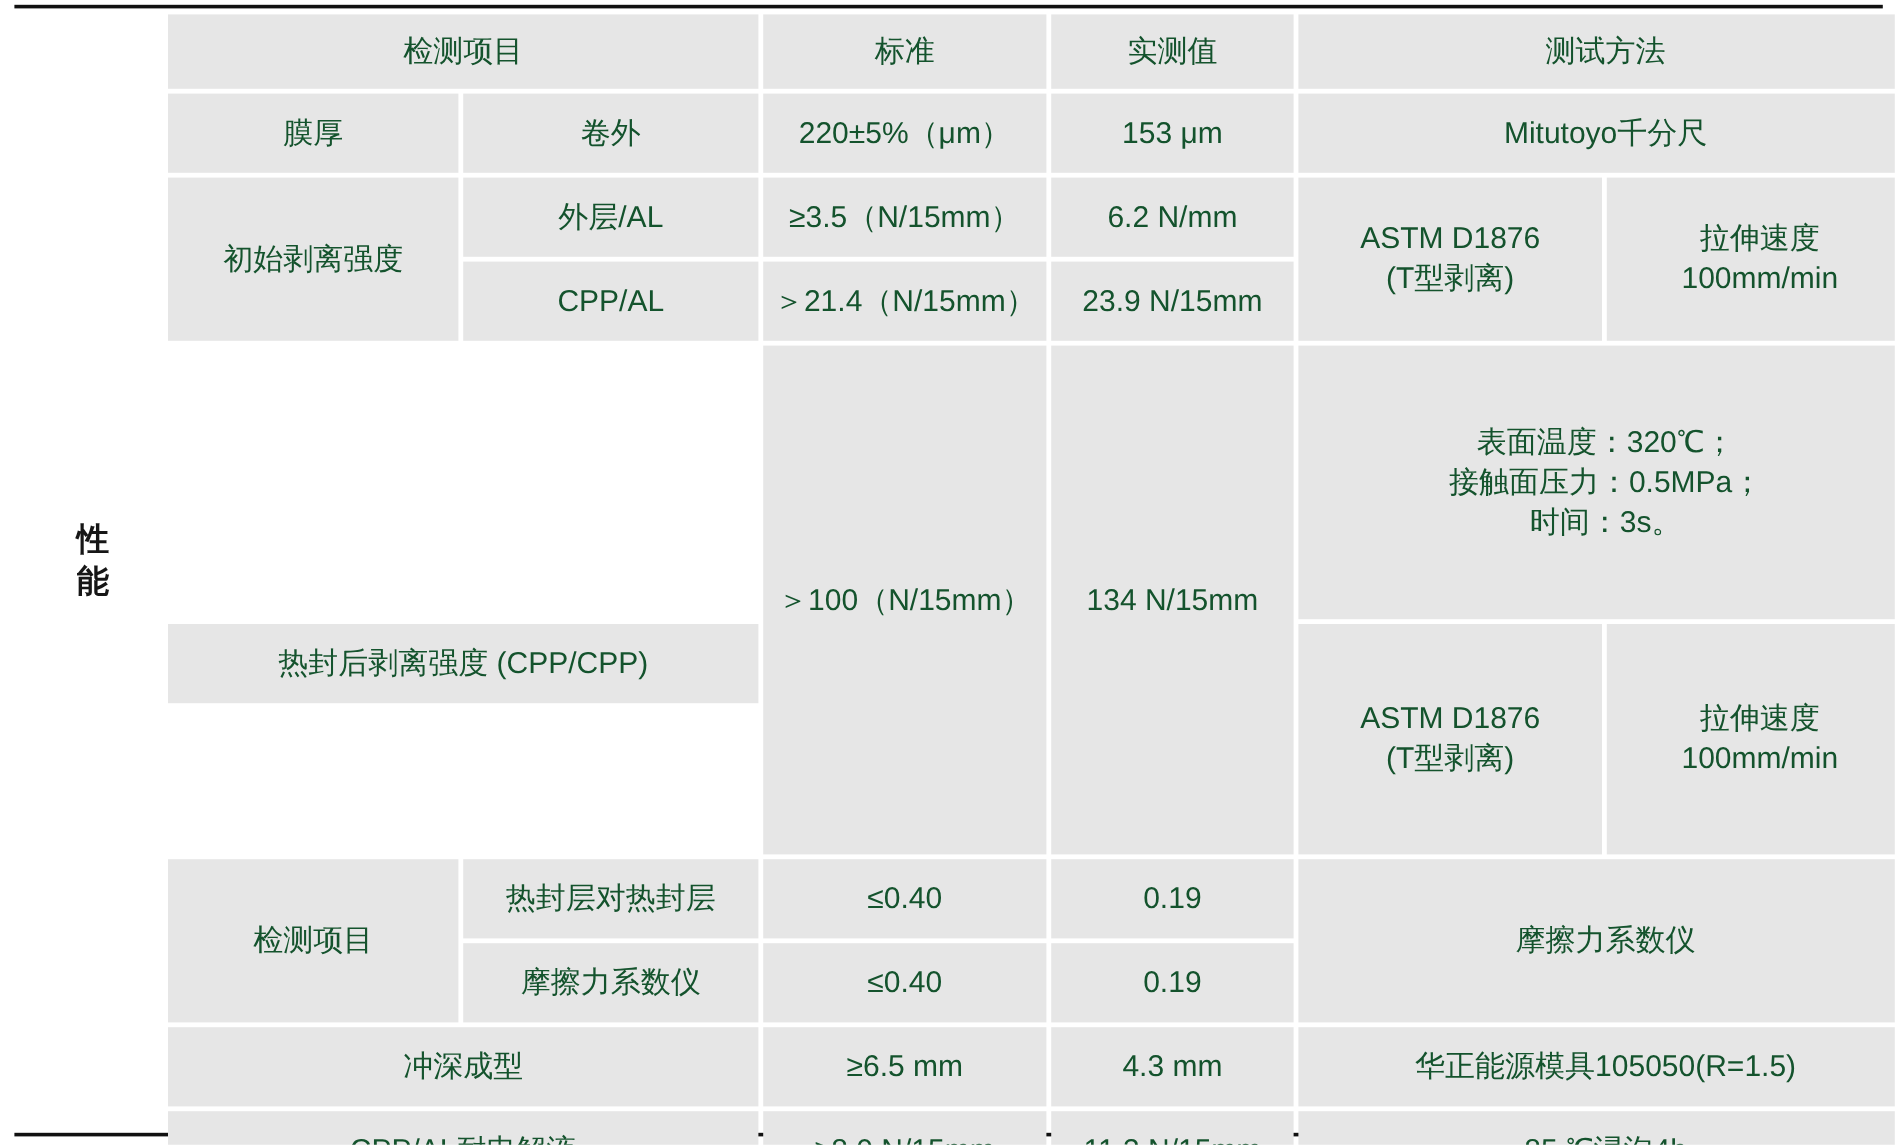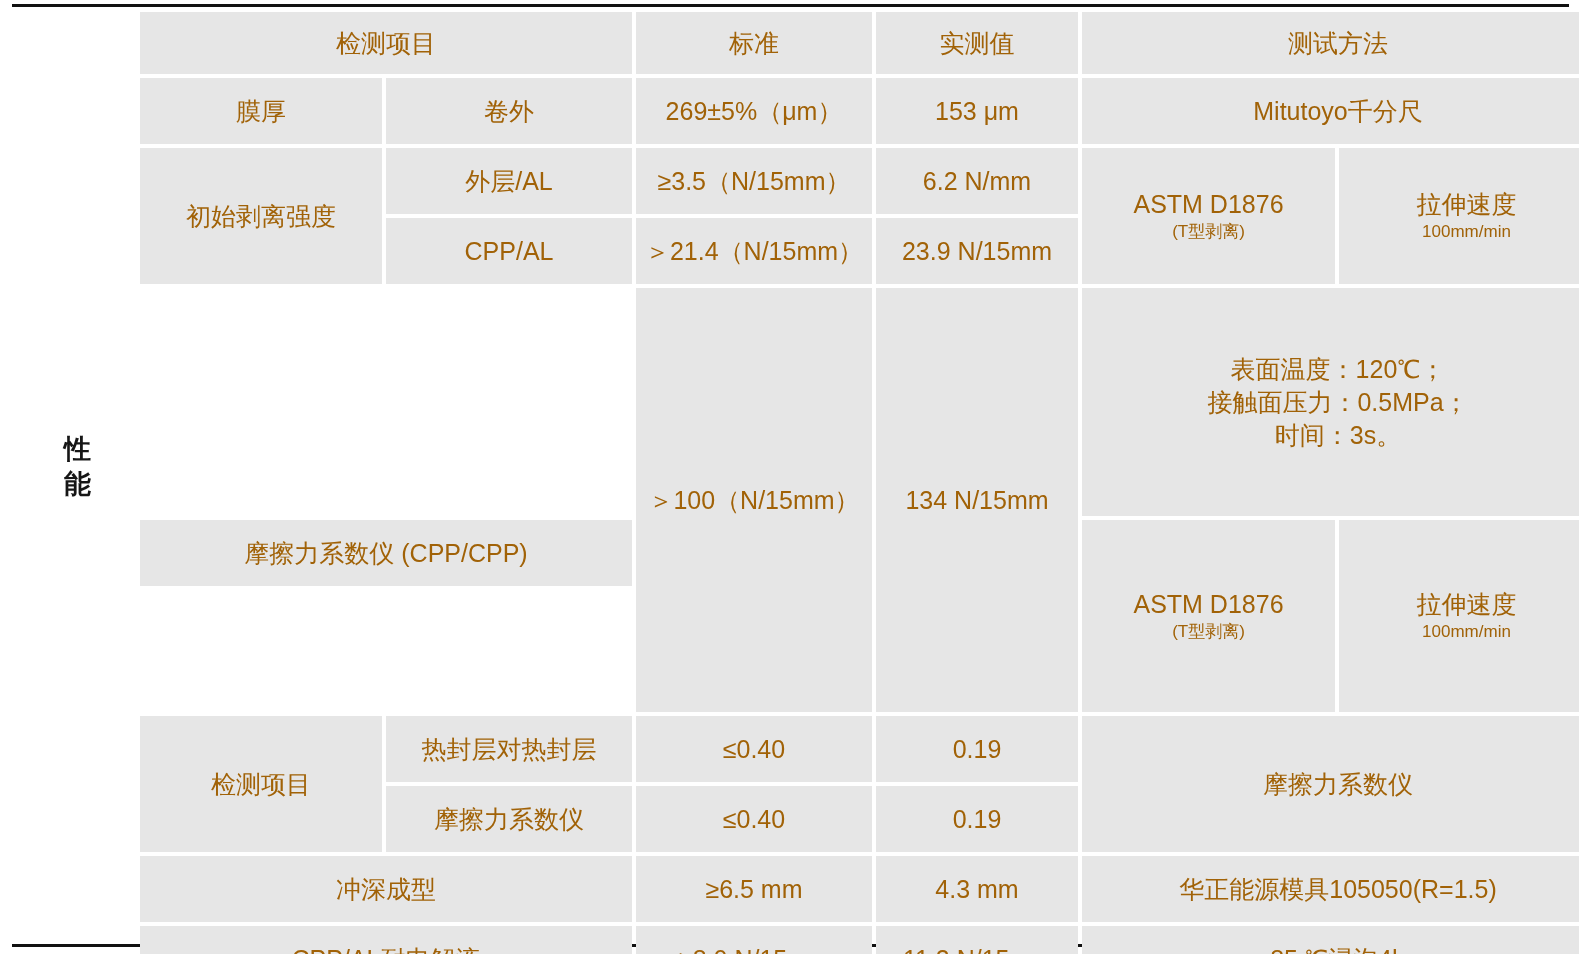--- a/index.html
+++ b/index.html
@@ -30,21 +30,21 @@
     width: 1434px;
   }
   table.spec td, table.spec th {
     background: #e6e6e6;
     padding: 0;
     text-align: center;
     vertical-align: middle;
     font-weight: normal;
     font-size: 25px;
     line-height: 1.32;
-    color: #a16207;
+    color: #14532d;
   }
   th.hdr {
     font-weight: bold;
     font-size: 26px;
     height: 62px;
   }
   td.cell {
     height: 66px;
   }
   .blank {
@@ -69,21 +69,21 @@
     left: 12px;
     right: 10px;
     height: 3px;
     background: #111111;
   }
   #rule-top { top: 4px; }
   #rule-bottom { top: 944px; }
 
   .sub {
     display: block;
-    font-size: 17px;
+    font-size: 25px;
   }
   .multi {
     white-space: pre-line;
   }
   td.tall-sealmethod {
     line-height: 1.5;
   }
 </style>
 </head>
 <body>
@@ -113,21 +113,21 @@
         <th class="hdr">实测值</th>
         <th class="hdr" colspan="2">测试方法</th>
       </tr>
     </thead>
 
     <tbody>
 
       <tr>
         <td class="cell">膜厚</td>
         <td class="cell">卷外</td>
-        <td class="cell">269±5%（μm）</td>
+        <td class="cell">220±5%（μm）</td>
         <td class="cell">153 μm</td>
         <td class="cell" colspan="2">Mitutoyo千分尺</td>
       </tr>
 
       <tr>
         <td class="cell" rowspan="2">初始剥离强度</td>
         <td class="cell">外层/AL</td>
         <td class="cell">≥3.5（N/15mm）</td>
         <td class="cell">6.2 N/mm</td>
         <td class="cell" rowspan="2">
@@ -144,29 +144,29 @@
         <td class="cell">CPP/AL</td>
         <td class="cell">＞21.4（N/15mm）</td>
         <td class="cell">23.9 N/15mm</td>
       </tr>
 
       <tr>
         <td class="cell blank" colspan="2" rowspan="2" style="height:160px"></td>
         <td class="cell" rowspan="4" style="height:352px">＞100（N/15mm）</td>
         <td class="cell" rowspan="4">134 N/15mm</td>
         <td class="cell tall-sealmethod" colspan="2" rowspan="2" style="height:228px">
-          <span>表面温度：120℃；</span><br>
+          <span>表面温度：320℃；</span><br>
           <span>接触面压力：0.5MPa；</span><br>
           <span>时间：3s。</span>
         </td>
       </tr>
       <tr></tr>
 
       <tr>
-        <td class="cell" colspan="2">摩擦力系数仪 (CPP/CPP)</td>
+        <td class="cell" colspan="2">热封后剥离强度 (CPP/CPP)</td>
         <td class="cell" rowspan="2">
           <span>ASTM D1876</span>
           <span class="sub">(T型剥离)</span>
         </td>
         <td class="cell" rowspan="2">
           <span>拉伸速度</span>
           <span class="sub">100mm/min</span>
         </td>
       </tr>
 

